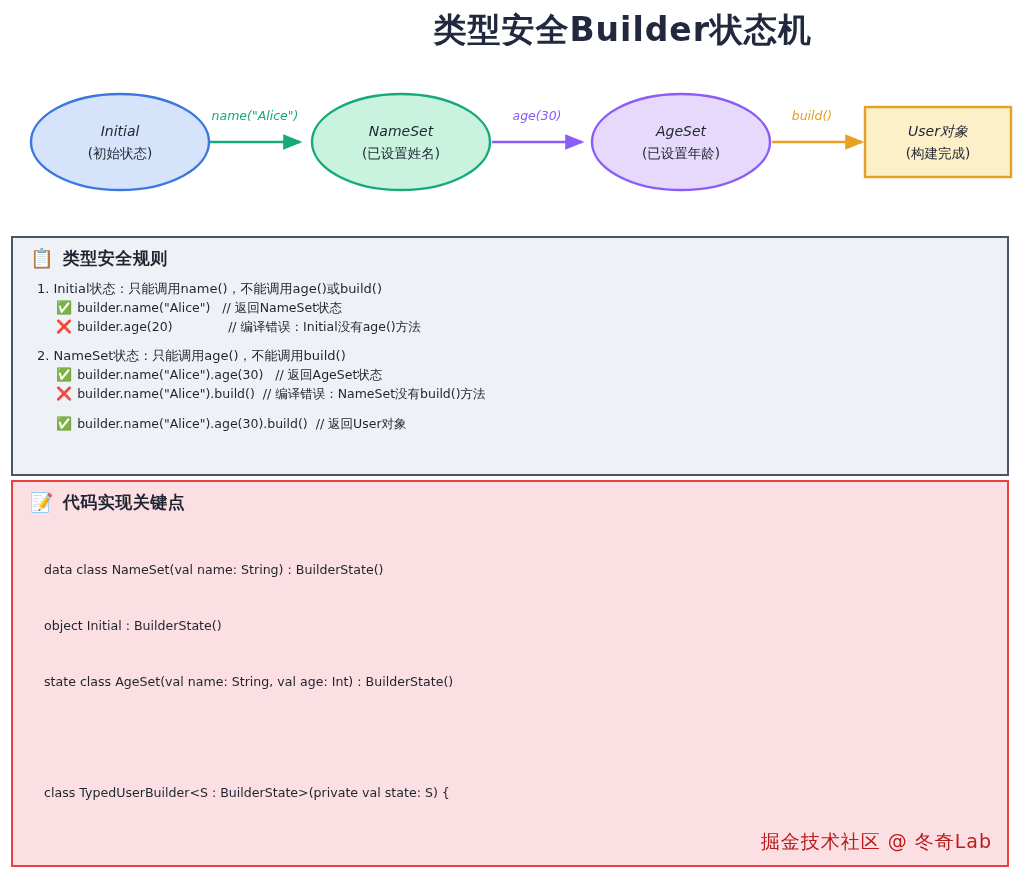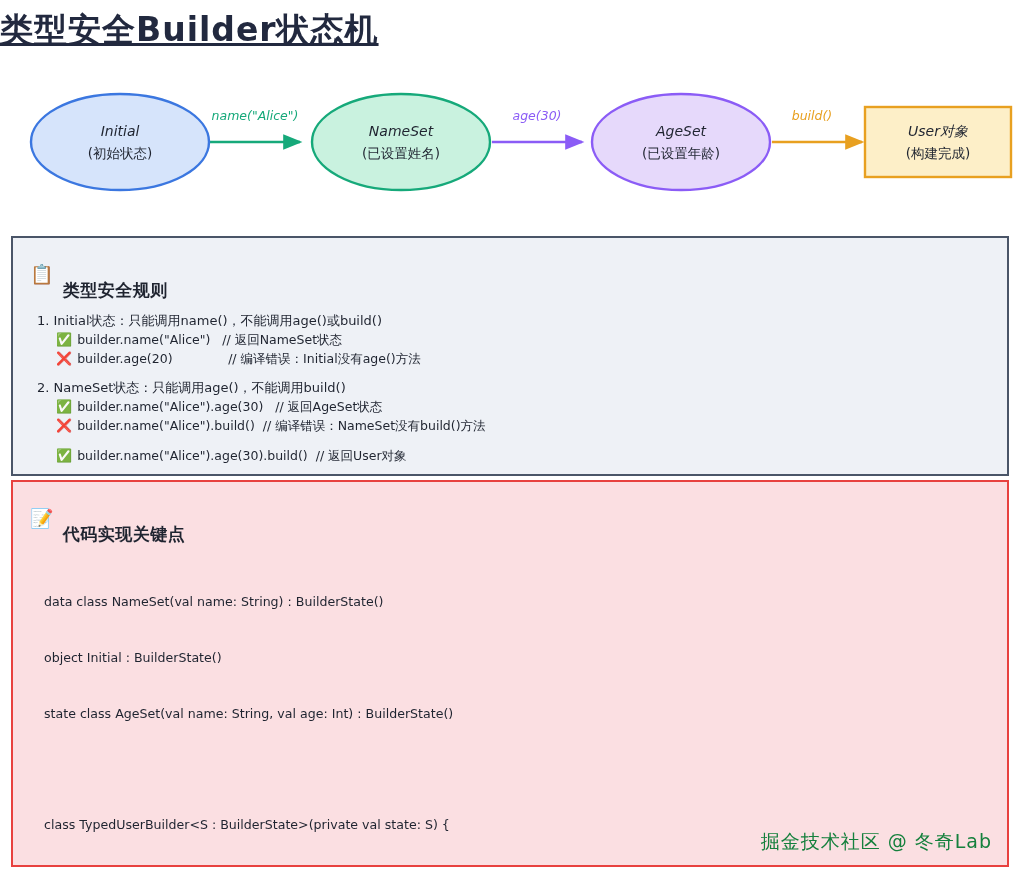--- a/index.html
+++ b/index.html
@@ -14,27 +14,26 @@
     font-family: "Liberation Sans", "DejaVu Sans", sans-serif;
     overflow: hidden;
   }
 
   
   #title {
     position: absolute;
     top: 8px;
     left: 0;
     width: 812px;
-    text-align: left;
+    text-align: right;
     font-size: 33px;
     font-weight: 700;
     color: #22293f;
     letter-spacing: 1px;
     font-family: "DejaVu Sans", sans-serif;
-    text-decoration: underline;
   }
 
   
   #diagram {
     position: absolute;
     top: 82px;
     left: 0;
     width: 1020px;
     height: 120px;
   }
@@ -88,21 +87,20 @@
     font-size: 19px;
     line-height: 1;
     font-family: "DejaVu Sans", sans-serif;
   }
   .panel-title {
     font-size: 17px;
     font-weight: 700;
     color: #1f2430;
     font-family: "DejaVu Sans", sans-serif;
     letter-spacing: 0.5px;
-    margin-top: 32px;
   }
 
   
   #rules-list {
     padding: 10px 0 0 24px;
     font-family: "DejaVu Sans", sans-serif;
     color: #1f2430;
   }
   .rule-group { margin-bottom: 11px; }
   .rule-head {
@@ -132,21 +130,21 @@
     white-space: pre;
   }
   #code-block .line { white-space: pre; min-height: 18.6px; }
 
   
   #watermark {
     position: absolute;
     right: 28px;
     bottom: 23px;
     font-size: 19px;
-    color: #15803d;
+    color: #b91c1c;
     font-family: "DejaVu Sans", sans-serif;
     letter-spacing: 1px;
     white-space: pre;
   }
 </style>
 </head>
 <body>
 
 <div id="title">类型安全Builder状态机</div>
 

